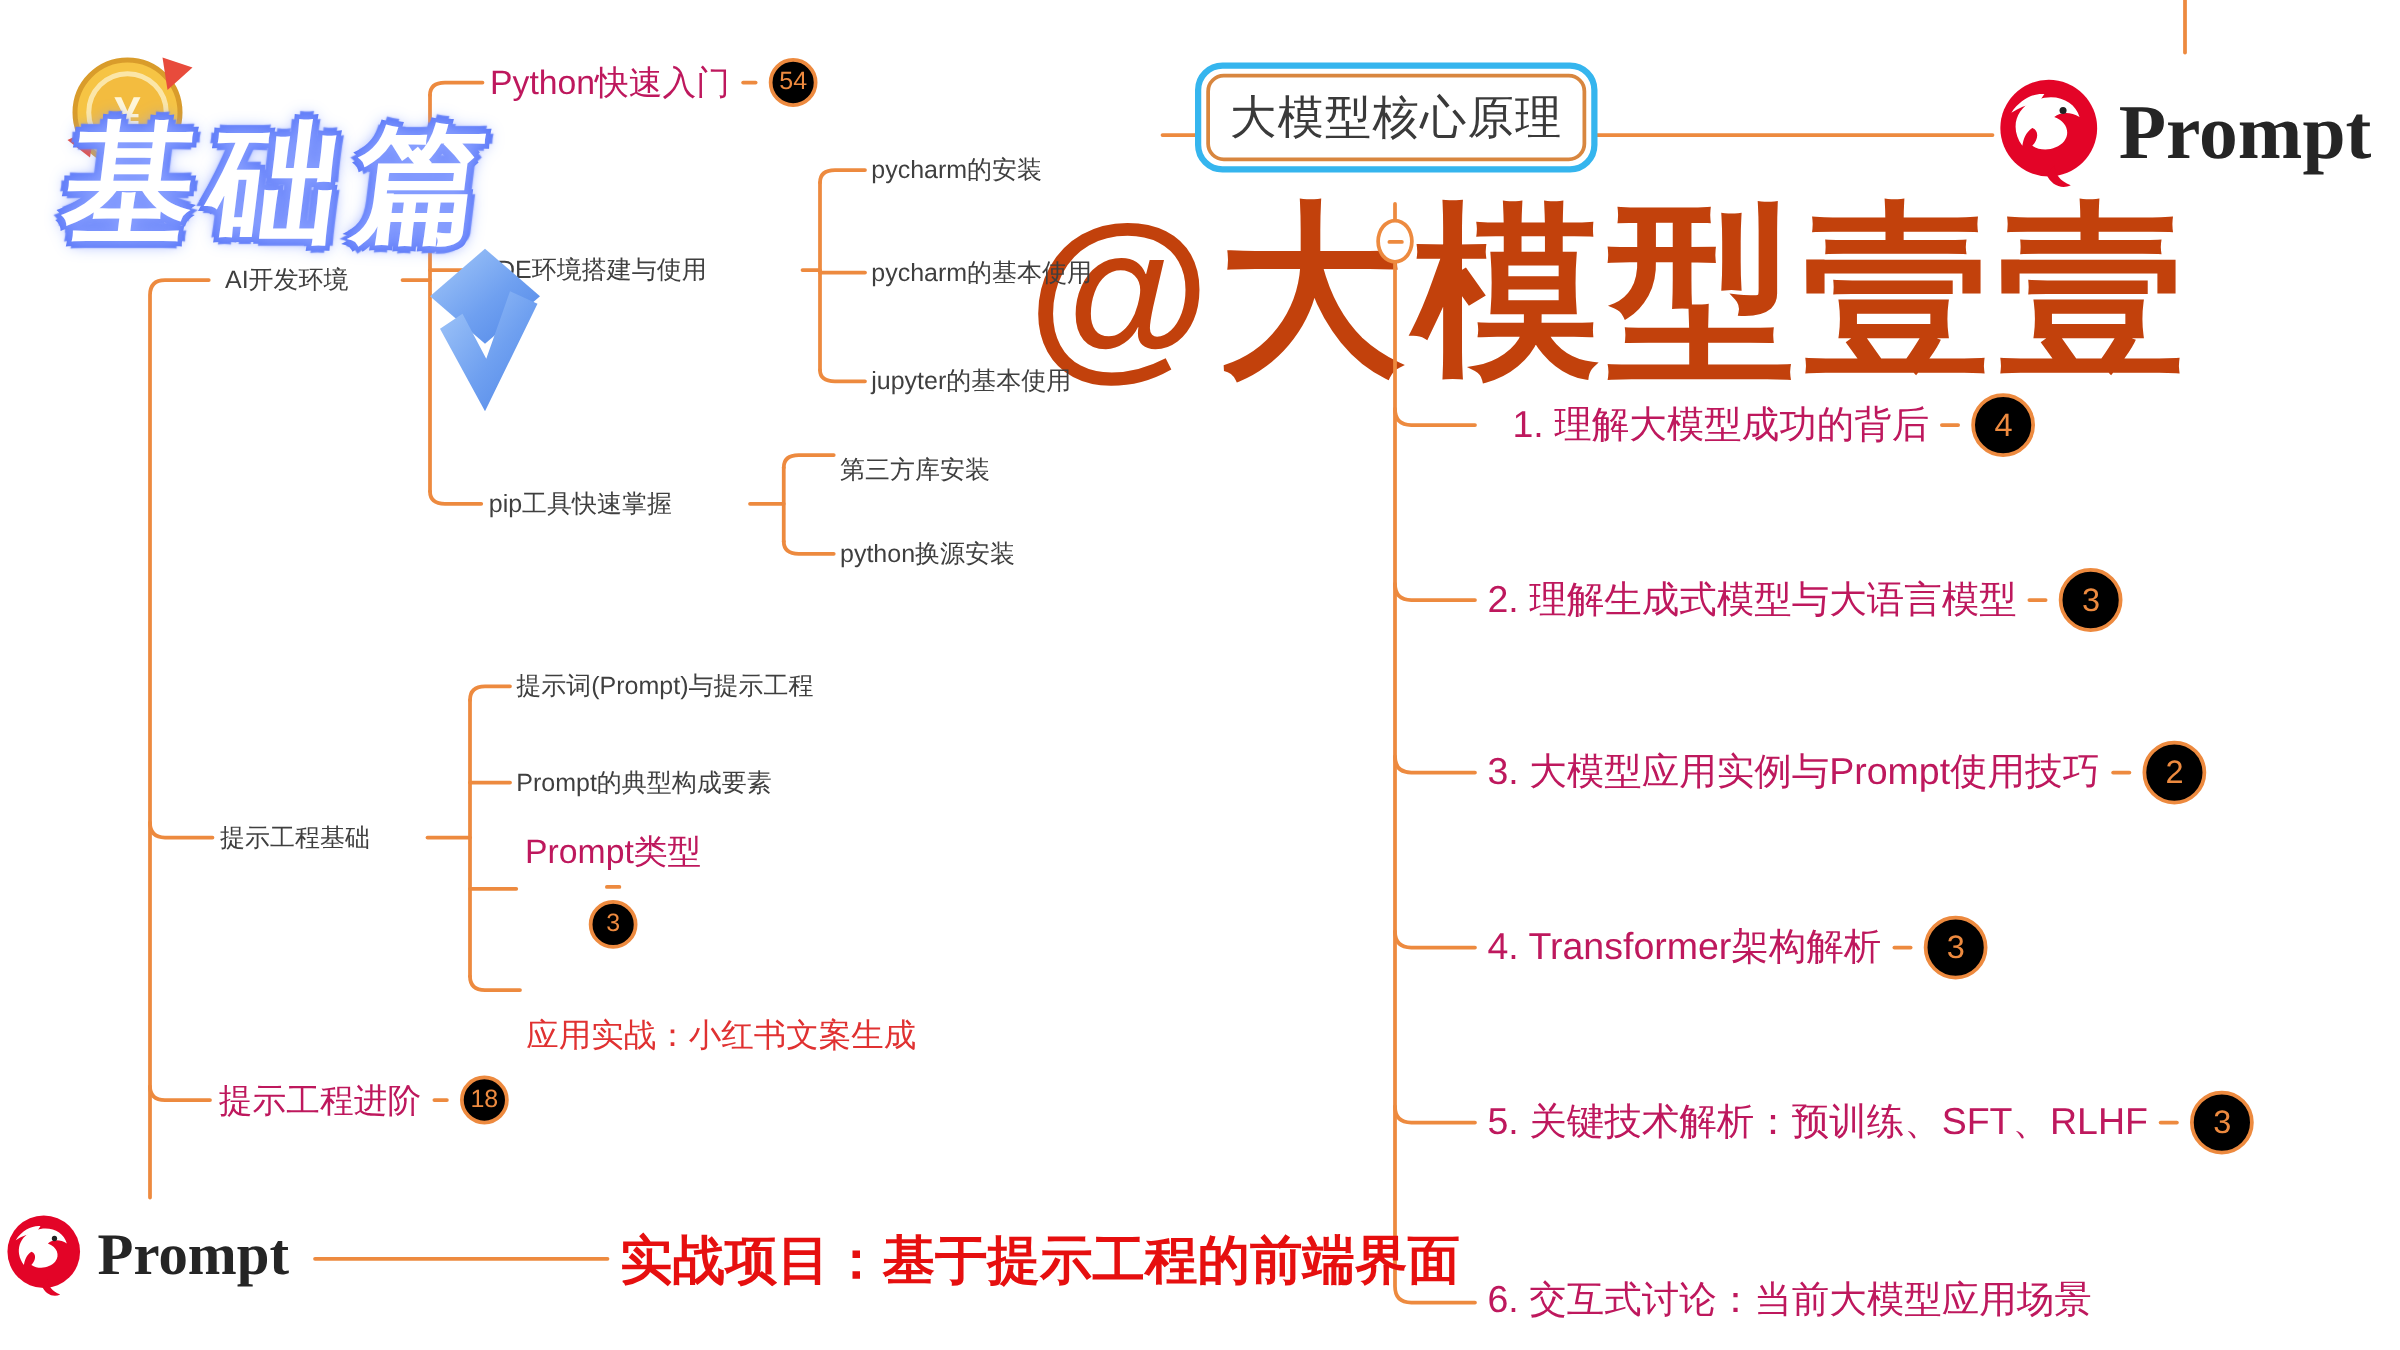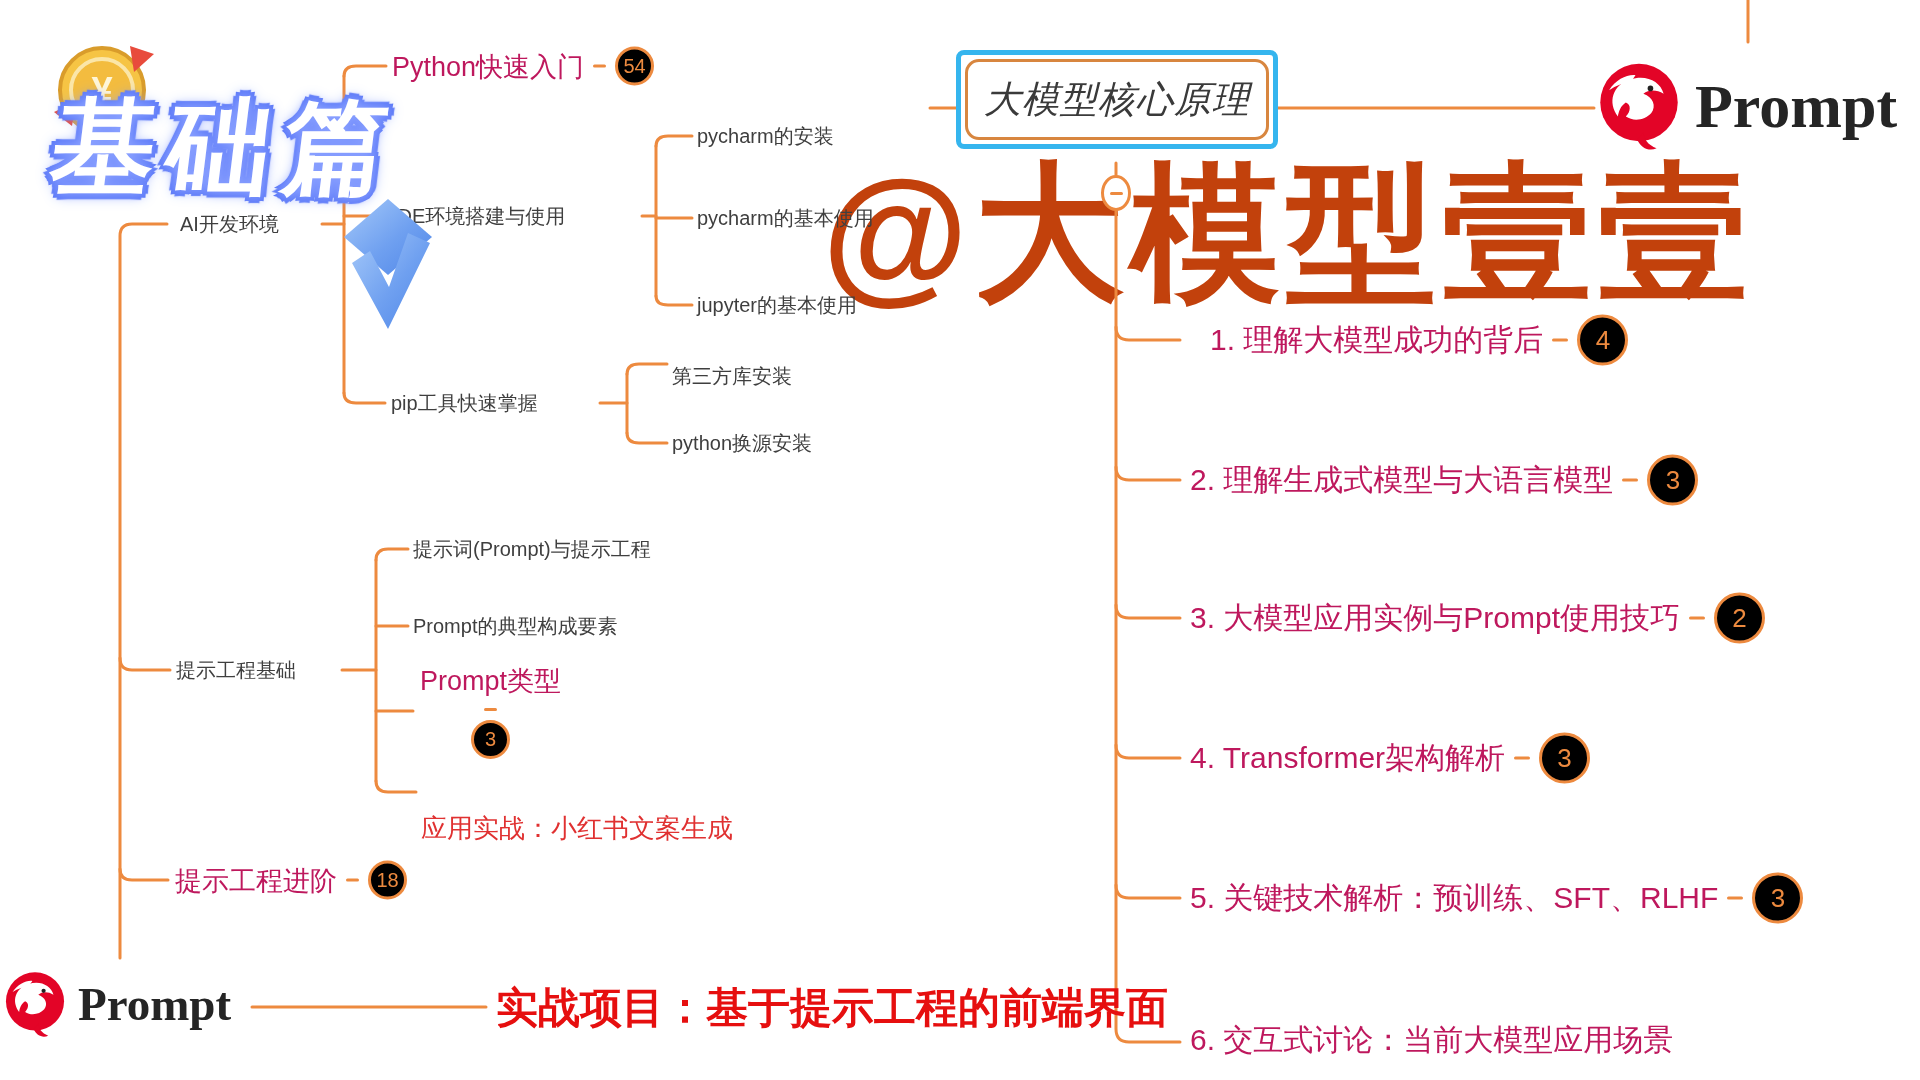--- a/index.html
+++ b/index.html
@@ -17,22 +17,22 @@
   .row .lbl{color:#be185d;font-size:27px;}
   .dash{width:13px;height:3px;background:#ED8A3F;border-radius:2px;flex:0 0 auto;}
   .badge{flex:0 0 auto;display:flex;align-items:center;justify-content:center;
          border:3px solid #ED8A3F;border-radius:50%;background:#000000;color:#ED8A3F;}
   .badge.sm{width:33px;height:33px;font-size:20px;font-weight:500;}
   .badge.lg{width:45px;height:45px;font-size:26px;font-weight:500;}
   
   .r-row .lbl{font-size:30px;}
   .r-row .dash{width:16px;}
   
-  .center-box-outer{position:absolute;left:956px;top:50px;width:322px;height:99px;z-index:3;
-    box-sizing:border-box;border:5px solid #35b5ee;border-radius:8px;background:#fff;padding:4px;font-style:italic;}
+  .center-box-outer{position:absolute;left:956px;top:50px;width:322px;height:88px;z-index:3;
+    box-sizing:border-box;border:5px solid #35b5ee;border-radius:22px;background:#fff;padding:4px;}
   .center-box-inner{box-sizing:border-box;width:100%;height:100%;border:3px solid #d8863f;border-radius:14px;
     display:flex;align-items:center;justify-content:center;font-size:37px;color:#3a3a3a;letter-spacing:1px;}
   .minus-btn{position:absolute;left:1101px;top:175px;width:30px;height:36px;z-index:3;
     box-sizing:border-box;border:3px solid #ED8A3F;border-radius:50%;background:#fff;
     display:flex;align-items:center;justify-content:center;}
   .minus-bar{width:13px;height:3px;background:#ED8A3F;border-radius:2px;}
   
   .big-title{position:absolute;left:52px;top:80px;z-index:4;font-size:104px;font-weight:900;
     color:#ffffff;letter-spacing:12px;transform:skewX(-7deg);line-height:1.3;white-space:nowrap;
     text-shadow:

